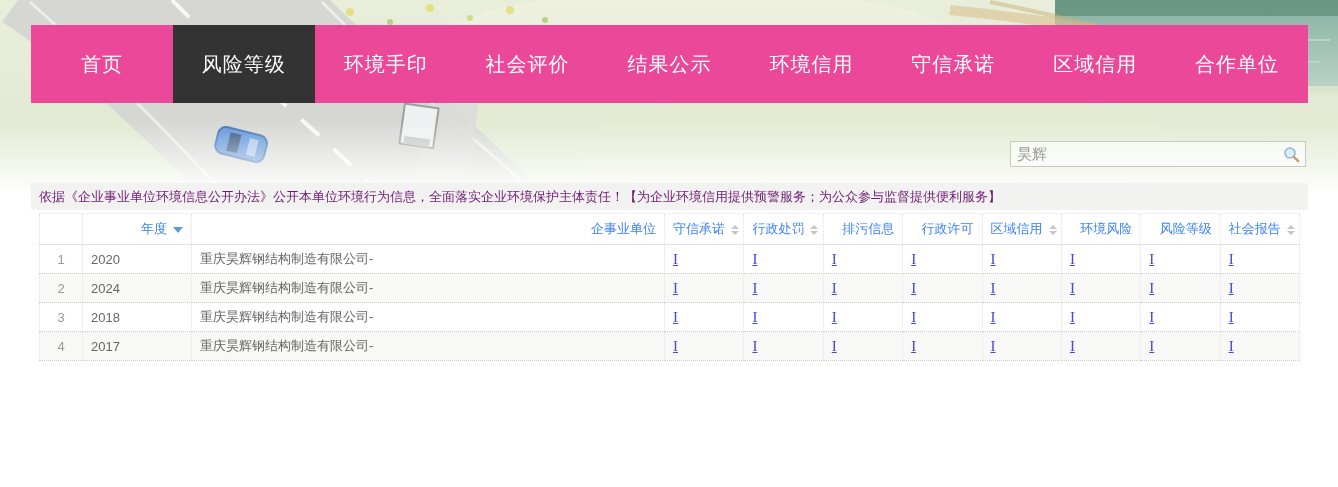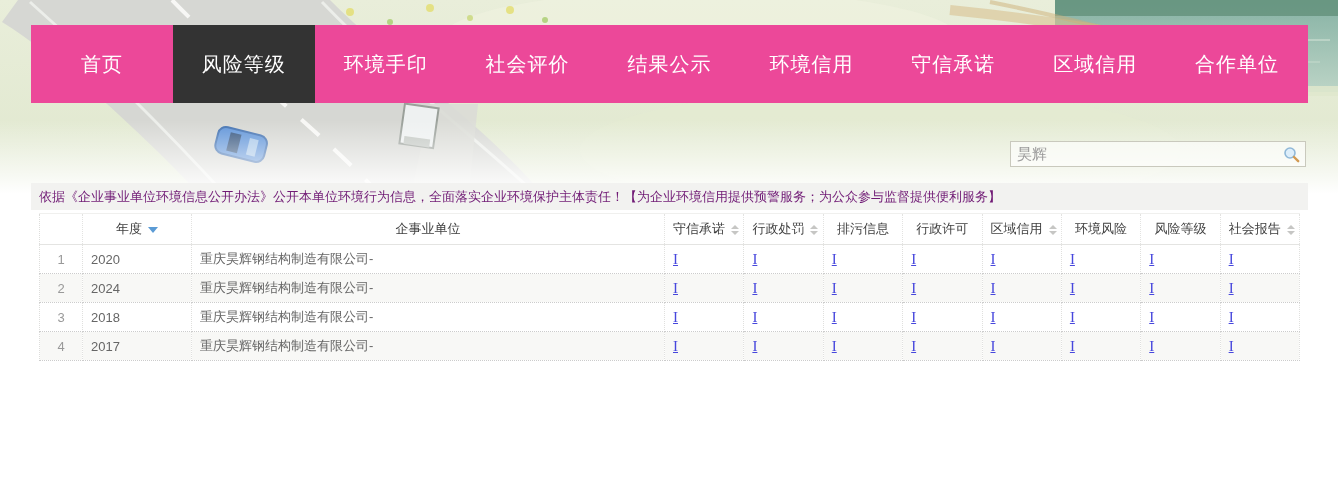--- a/index.html
+++ b/index.html
@@ -24,21 +24,21 @@
     display:flex;align-items:center;box-sizing:border-box;}
   .search-box input{flex:1;border:none;background:transparent;outline:none;
     color:#9a9a9a;font-size:15px;padding:0 6px;font-family:inherit;}
   .mag{width:17px;height:17px;margin-right:5px;cursor:pointer;flex:0 0 auto;}
   
   .panel{position:absolute;top:183px;left:31px;width:1277px;height:304px;background:#ffffff;}
   .notice{height:27px;line-height:27px;background:#f2f2f0;color:#701a75;
     font-size:13px;padding:0 8px;white-space:nowrap;overflow:hidden;}
   .tablewrap{margin:3px 8px 0 8px;}
   table{width:100%;border-collapse:collapse;table-layout:fixed;font-size:13px;border-top:1px solid #f0f0ee;}
-  th{font-weight:400;color:#404040;text-align:center;padding:6px 8px;
+  th{font-weight:400;color:#3b82f6;text-align:right;padding:6px 8px;
     border-bottom:1px solid #e4e4e2;border-right:1px dotted #e3e3e1;
     white-space:nowrap;overflow:hidden;background:#ffffff;}
   th:first-child,td:first-child{border-left:1px dotted #dddddb;}
   td{color:#666666;padding:5px 8px;border-bottom:1px dotted #cccccc;
     border-right:1px dotted #e0e0de;white-space:nowrap;overflow:hidden;}
   tbody tr:nth-child(even){background:#f8f8f6;}
   td.rownum{color:#999999;text-align:center;padding-left:2px;padding-right:2px;}
   a.ilink{color:#4747dd;font-family:"Liberation Serif","DejaVu Serif",serif;
     font-size:15px;text-decoration:underline;cursor:pointer;}
   

